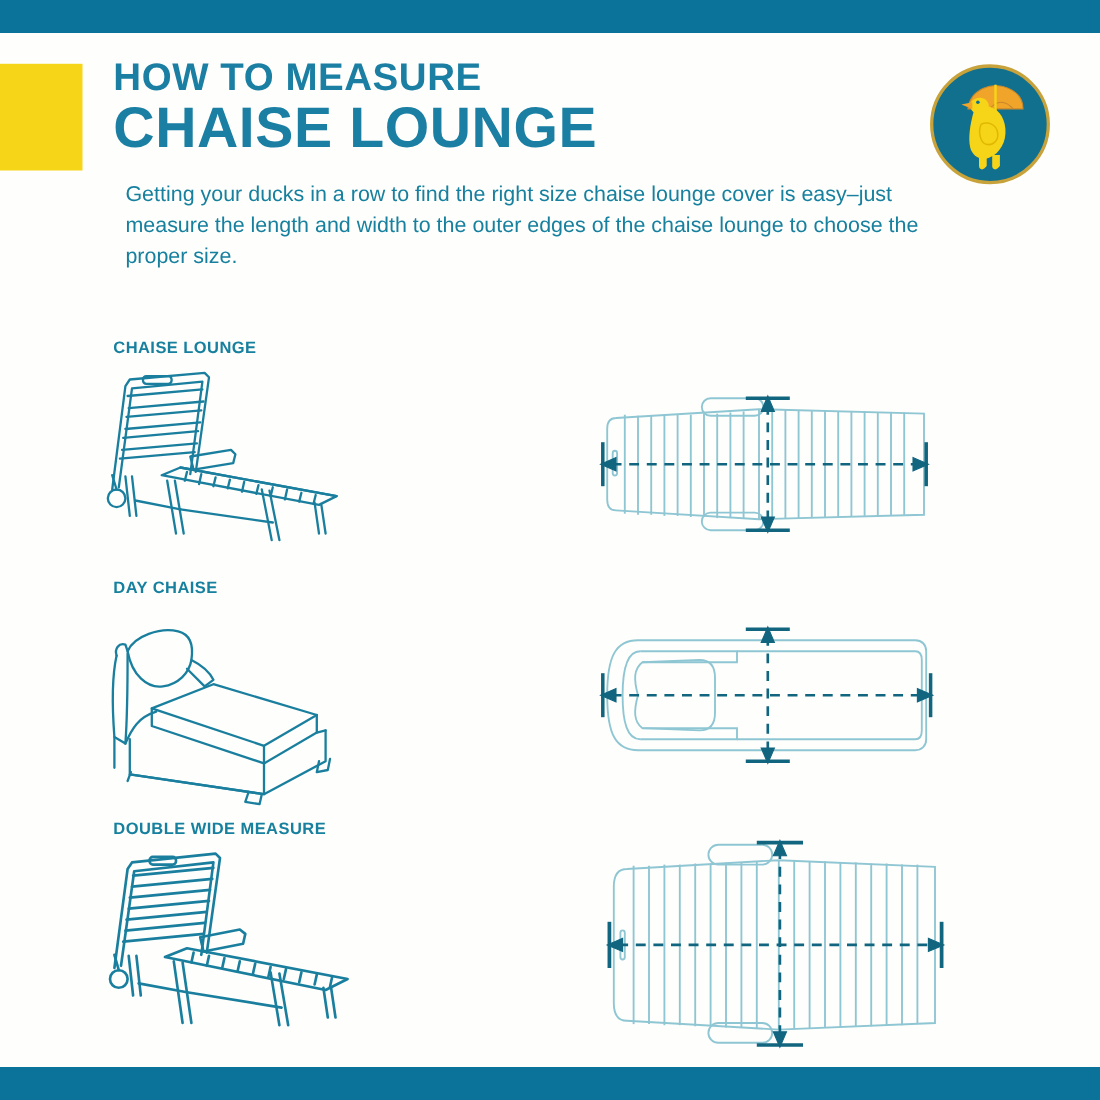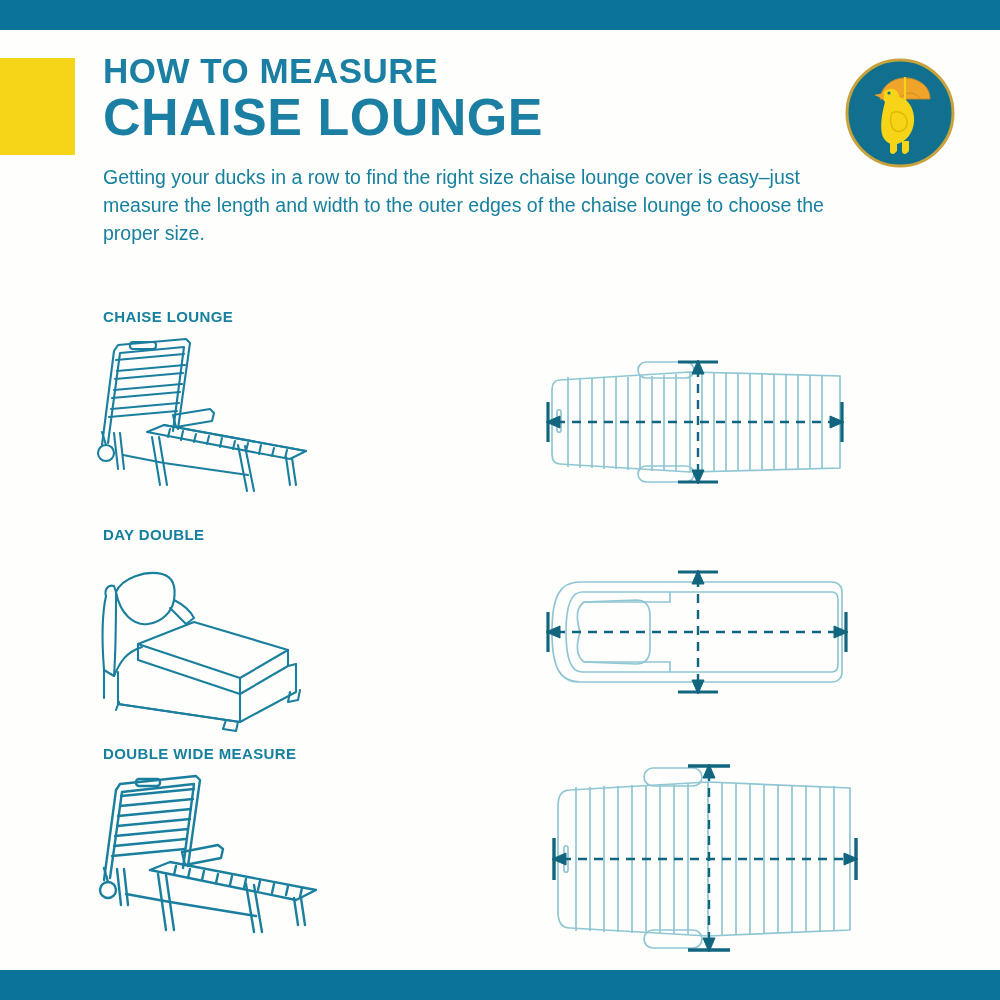--- a/index.html
+++ b/index.html
@@ -24,21 +24,21 @@
   .header{position:absolute;left:103px;top:52px;width:720px;}
   .title-small{
     font-size:35px;line-height:38px;font-weight:bold;color:#1a7fa3;
     letter-spacing:0.5px;margin:0;font-family:"Liberation Sans", sans-serif;
   }
   .title-large{
     font-size:52px;line-height:55px;font-weight:bold;color:#1a7fa3;
     letter-spacing:0.5px;margin:0;font-family:"Liberation Sans", sans-serif;
   }
   .subtitle{
-    margin:18px 0 0 0;width:730px;
+    margin:18px 0 0 11px;width:730px;
     font-size:19.5px;line-height:28px;color:#16809e;
     font-family:"Liberation Sans", sans-serif;font-weight:400;
   }
 
   
   .logo{position:absolute;left:844px;top:57px;width:112px;height:112px;}
 
   
   .section{position:absolute;left:0;width:1000px;}
   .sec-label{
@@ -197,21 +197,21 @@
           <line x1="138" y1="124" x2="178" y2="124" stroke-width="3.2"></line>
           <line x1="158" y1="10" x2="158" y2="118" stroke-width="2.4" stroke-dasharray="9 7"></line>
           <polygon points="158,2 152,16 164,16"></polygon>
           <polygon points="158,126 152,112 164,112"></polygon>
         </g>
       </svg>
     </div>
   </div>
 
   <div class="section" style="top:0;">
-    <div class="sec-label" style="top:526px;">DAY DOUBLE</div>
+    <div class="sec-label" style="top:526px;">DAY CHAISE</div>
 
     <div class="illus" style="left:90px;top:552px;">
       <svg width="260" height="175" viewBox="0 0 260 175">
         <g fill="none" stroke="#1a7f9e" stroke-width="2.1" stroke-linejoin="round" stroke-linecap="round">
 
           <path d="M16 44 C14 38 18 32 24 34 L26 40"></path>
           <path d="M16 44 C12 62 12 92 14 118 L24 124 C26 96 26 66 26 42"></path>
           <path d="M14 118 L14 146"></path>
 
           <path d="M24 124 C30 110 36 100 52 95"></path>

